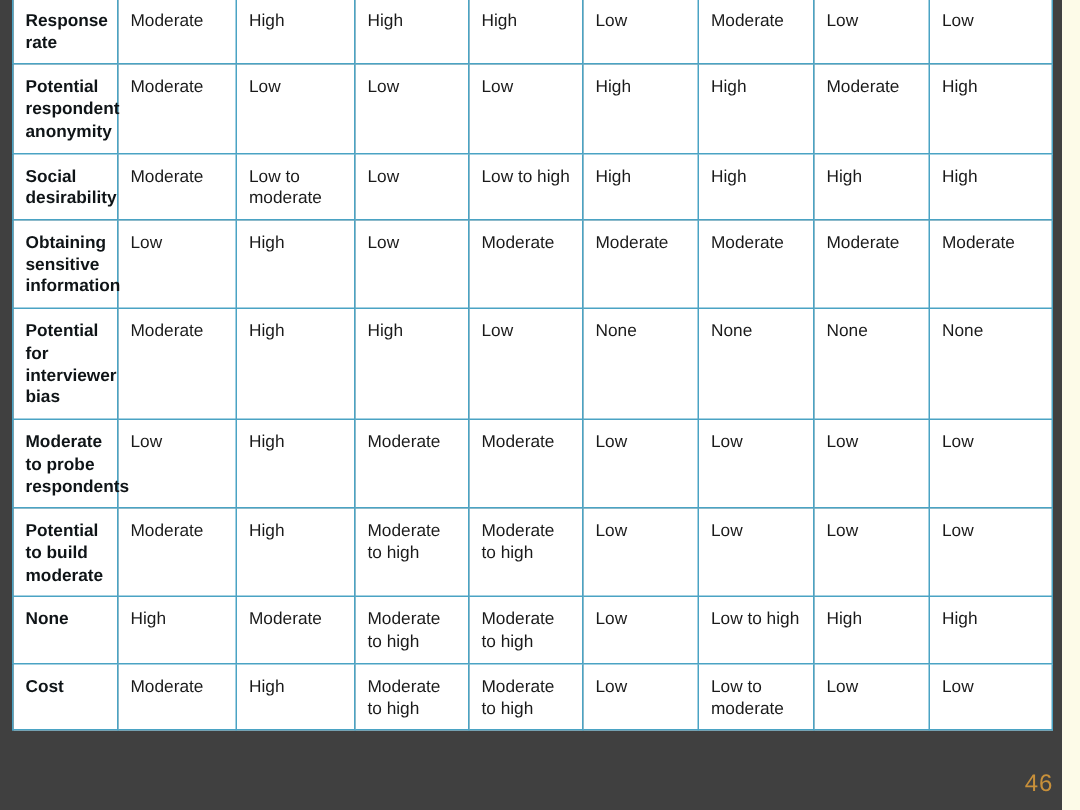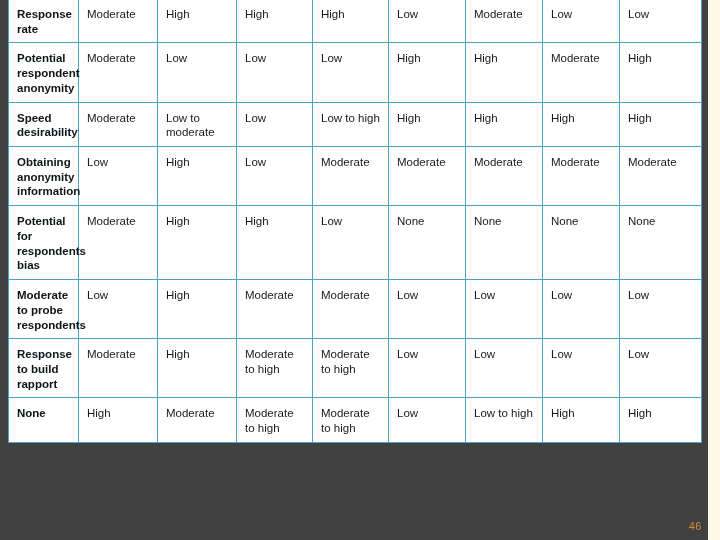--- a/index.html
+++ b/index.html
@@ -85,21 +85,21 @@
   col.c-6b      { width: 82px;  }
 
   
   td.pair-left  { border-right: none; }
   td.pair-right { border-left: none; }
 
   #page-number {
     position: absolute;
     right: 18px;
     bottom: 8px;
-    font-size: 11px;
+    font-size: 16px;
     color: #c8903a;
     letter-spacing: 0.5px;
   }
 </style>
 </head>
 <body>
 
 <div id="slide">
 
   <div id="right-strip"></div>
@@ -134,43 +134,43 @@
             <td class="val pairmate">Moderate</td>
             <td class="val">Low</td>
             <td class="val">Low</td>
             <td class="val">Low</td>
             <td class="val pair-left">High</td>
             <td class="val pair-right">High</td>
             <td class="val pair-left">Moderate</td>
             <td class="val pair-right">High</td>
           </tr>
           <tr>
-            <td class="rowlabel">Speed desirability</td>
+            <td class="rowlabel">Social desirability</td>
             <td class="val pairmate">Moderate</td>
             <td class="val">Low to moderate</td>
             <td class="val">Low</td>
             <td class="val">Low to high</td>
             <td class="val pair-left">High</td>
             <td class="val pair-right">High</td>
             <td class="val pair-left">High</td>
             <td class="val pair-right">High</td>
           </tr>
           <tr>
-            <td class="rowlabel">Obtaining anonymity information</td>
+            <td class="rowlabel">Obtaining sensitive information</td>
             <td class="val pairmate">Low</td>
             <td class="val">High</td>
             <td class="val">Low</td>
             <td class="val">Moderate</td>
             <td class="val pair-left">Moderate</td>
             <td class="val pair-right">Moderate</td>
             <td class="val pair-left">Moderate</td>
             <td class="val pair-right">Moderate</td>
           </tr>
           <tr>
-            <td class="rowlabel">Potential for respondents bias</td>
+            <td class="rowlabel">Potential for interviewer bias</td>
             <td class="val pairmate">Moderate</td>
             <td class="val">High</td>
             <td class="val">High</td>
             <td class="val">Low</td>
             <td class="val pair-left">None</td>
             <td class="val pair-right">None</td>
             <td class="val pair-left">None</td>
             <td class="val pair-right">None</td>
           </tr>
           <tr>
@@ -178,40 +178,51 @@
             <td class="val pairmate">Low</td>
             <td class="val">High</td>
             <td class="val">Moderate</td>
             <td class="val">Moderate</td>
             <td class="val pair-left">Low</td>
             <td class="val pair-right">Low</td>
             <td class="val pair-left">Low</td>
             <td class="val pair-right">Low</td>
           </tr>
           <tr>
-            <td class="rowlabel">Response to build rapport</td>
+            <td class="rowlabel">Potential to build moderate</td>
             <td class="val pairmate">Moderate</td>
             <td class="val">High</td>
             <td class="val">Moderate to high</td>
             <td class="val">Moderate to high</td>
             <td class="val pair-left">Low</td>
             <td class="val pair-right">Low</td>
             <td class="val pair-left">Low</td>
             <td class="val pair-right">Low</td>
           </tr>
           <tr>
             <td class="rowlabel">None</td>
             <td class="val pairmate">High</td>
             <td class="val">Moderate</td>
             <td class="val">Moderate to high</td>
             <td class="val">Moderate to high</td>
             <td class="val pair-left">Low</td>
             <td class="val pair-right">Low to high</td>
             <td class="val pair-left">High</td>
             <td class="val pair-right">High</td>
+          </tr>
+          <tr>
+            <td class="rowlabel">Cost</td>
+            <td class="val pairmate">Moderate</td>
+            <td class="val">High</td>
+            <td class="val">Moderate to high</td>
+            <td class="val">Moderate to high</td>
+            <td class="val pair-left">Low</td>
+            <td class="val pair-right">Low to moderate</td>
+            <td class="val pair-left">Low</td>
+            <td class="val pair-right">Low</td>
           </tr>
         </tbody>
     </table>
   </div>
 
   <div id="page-number">46</div>
 
 </div>
 
 </body></html>

